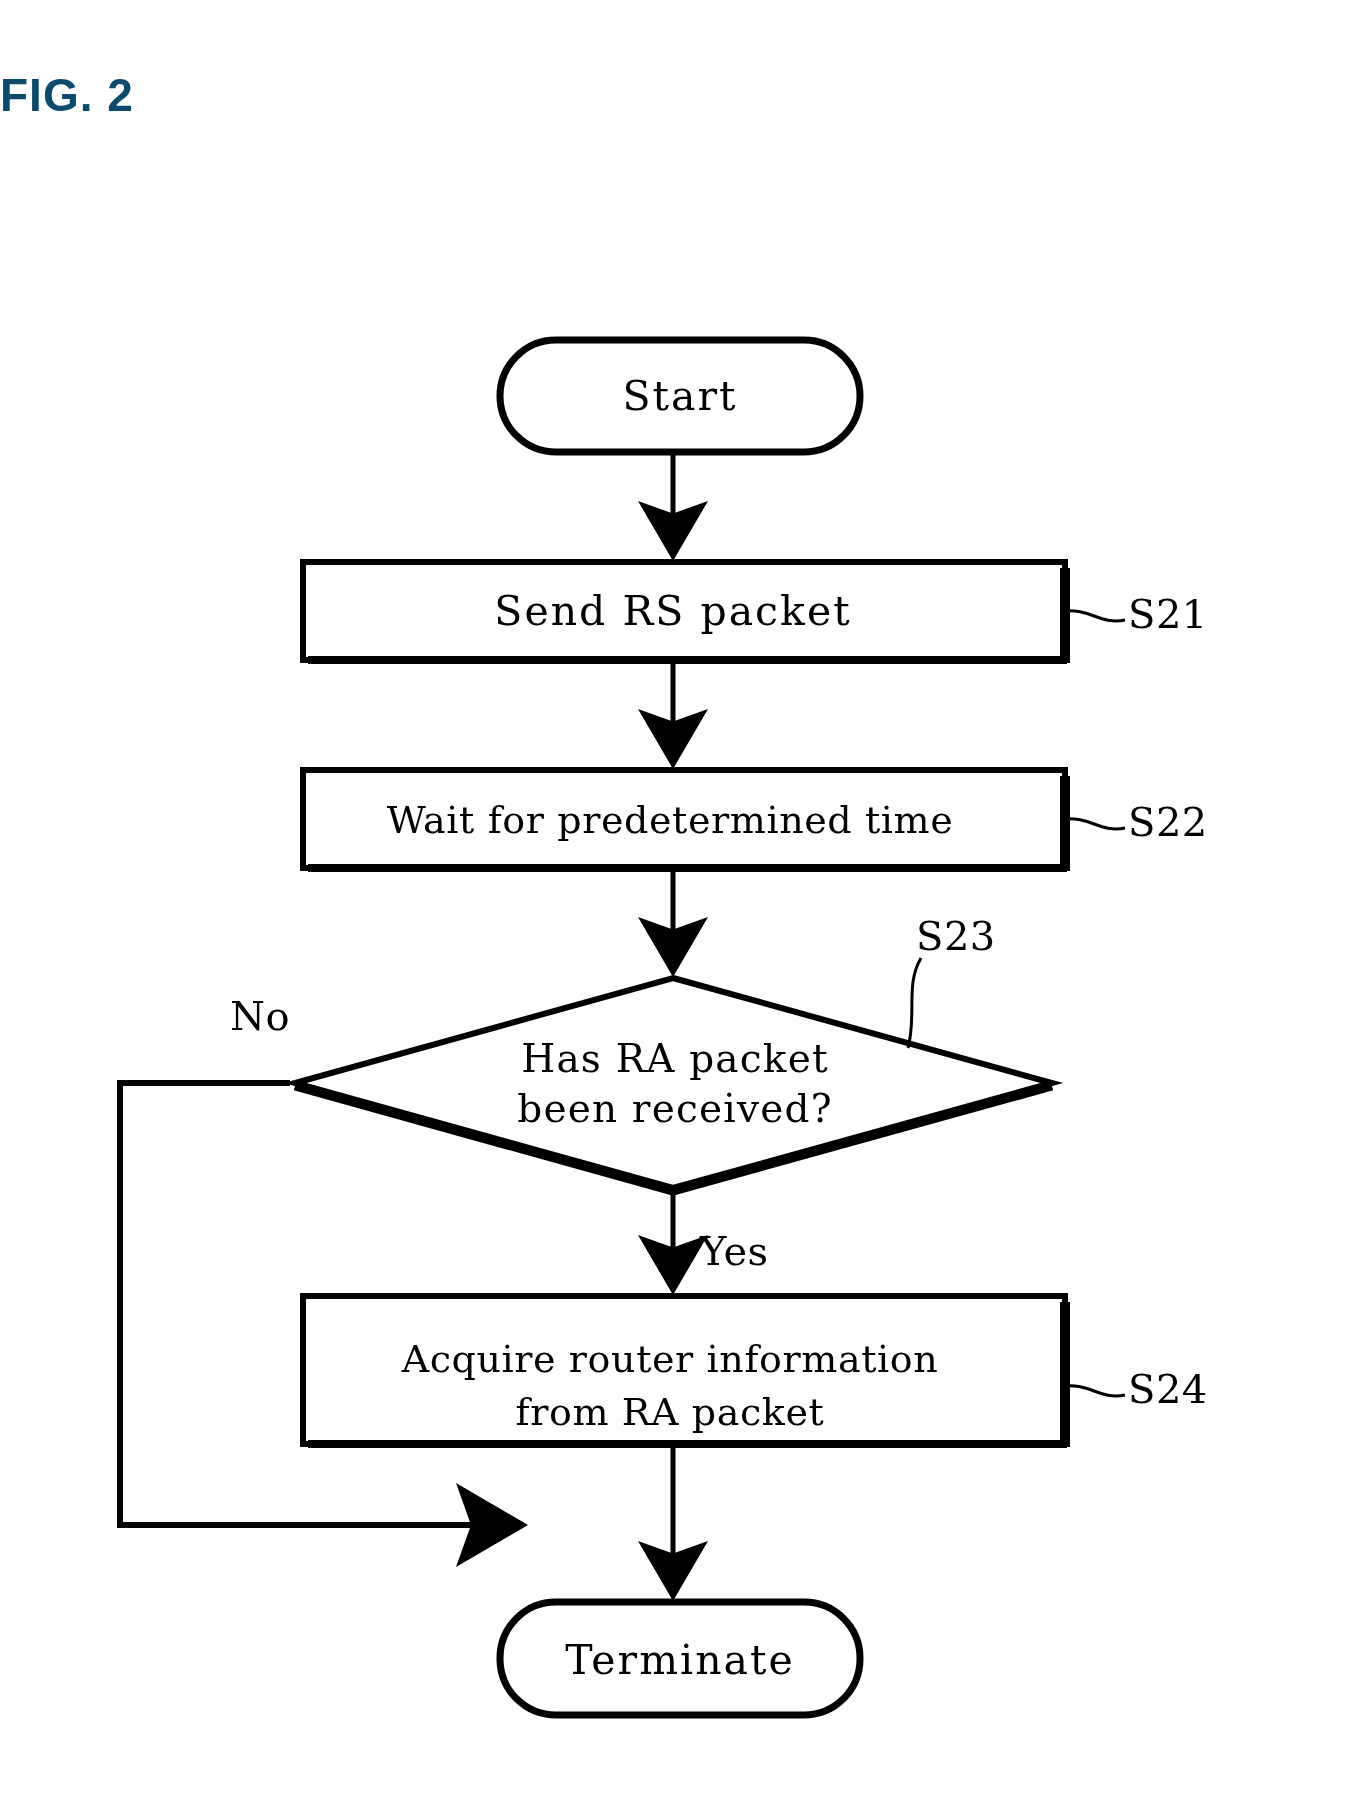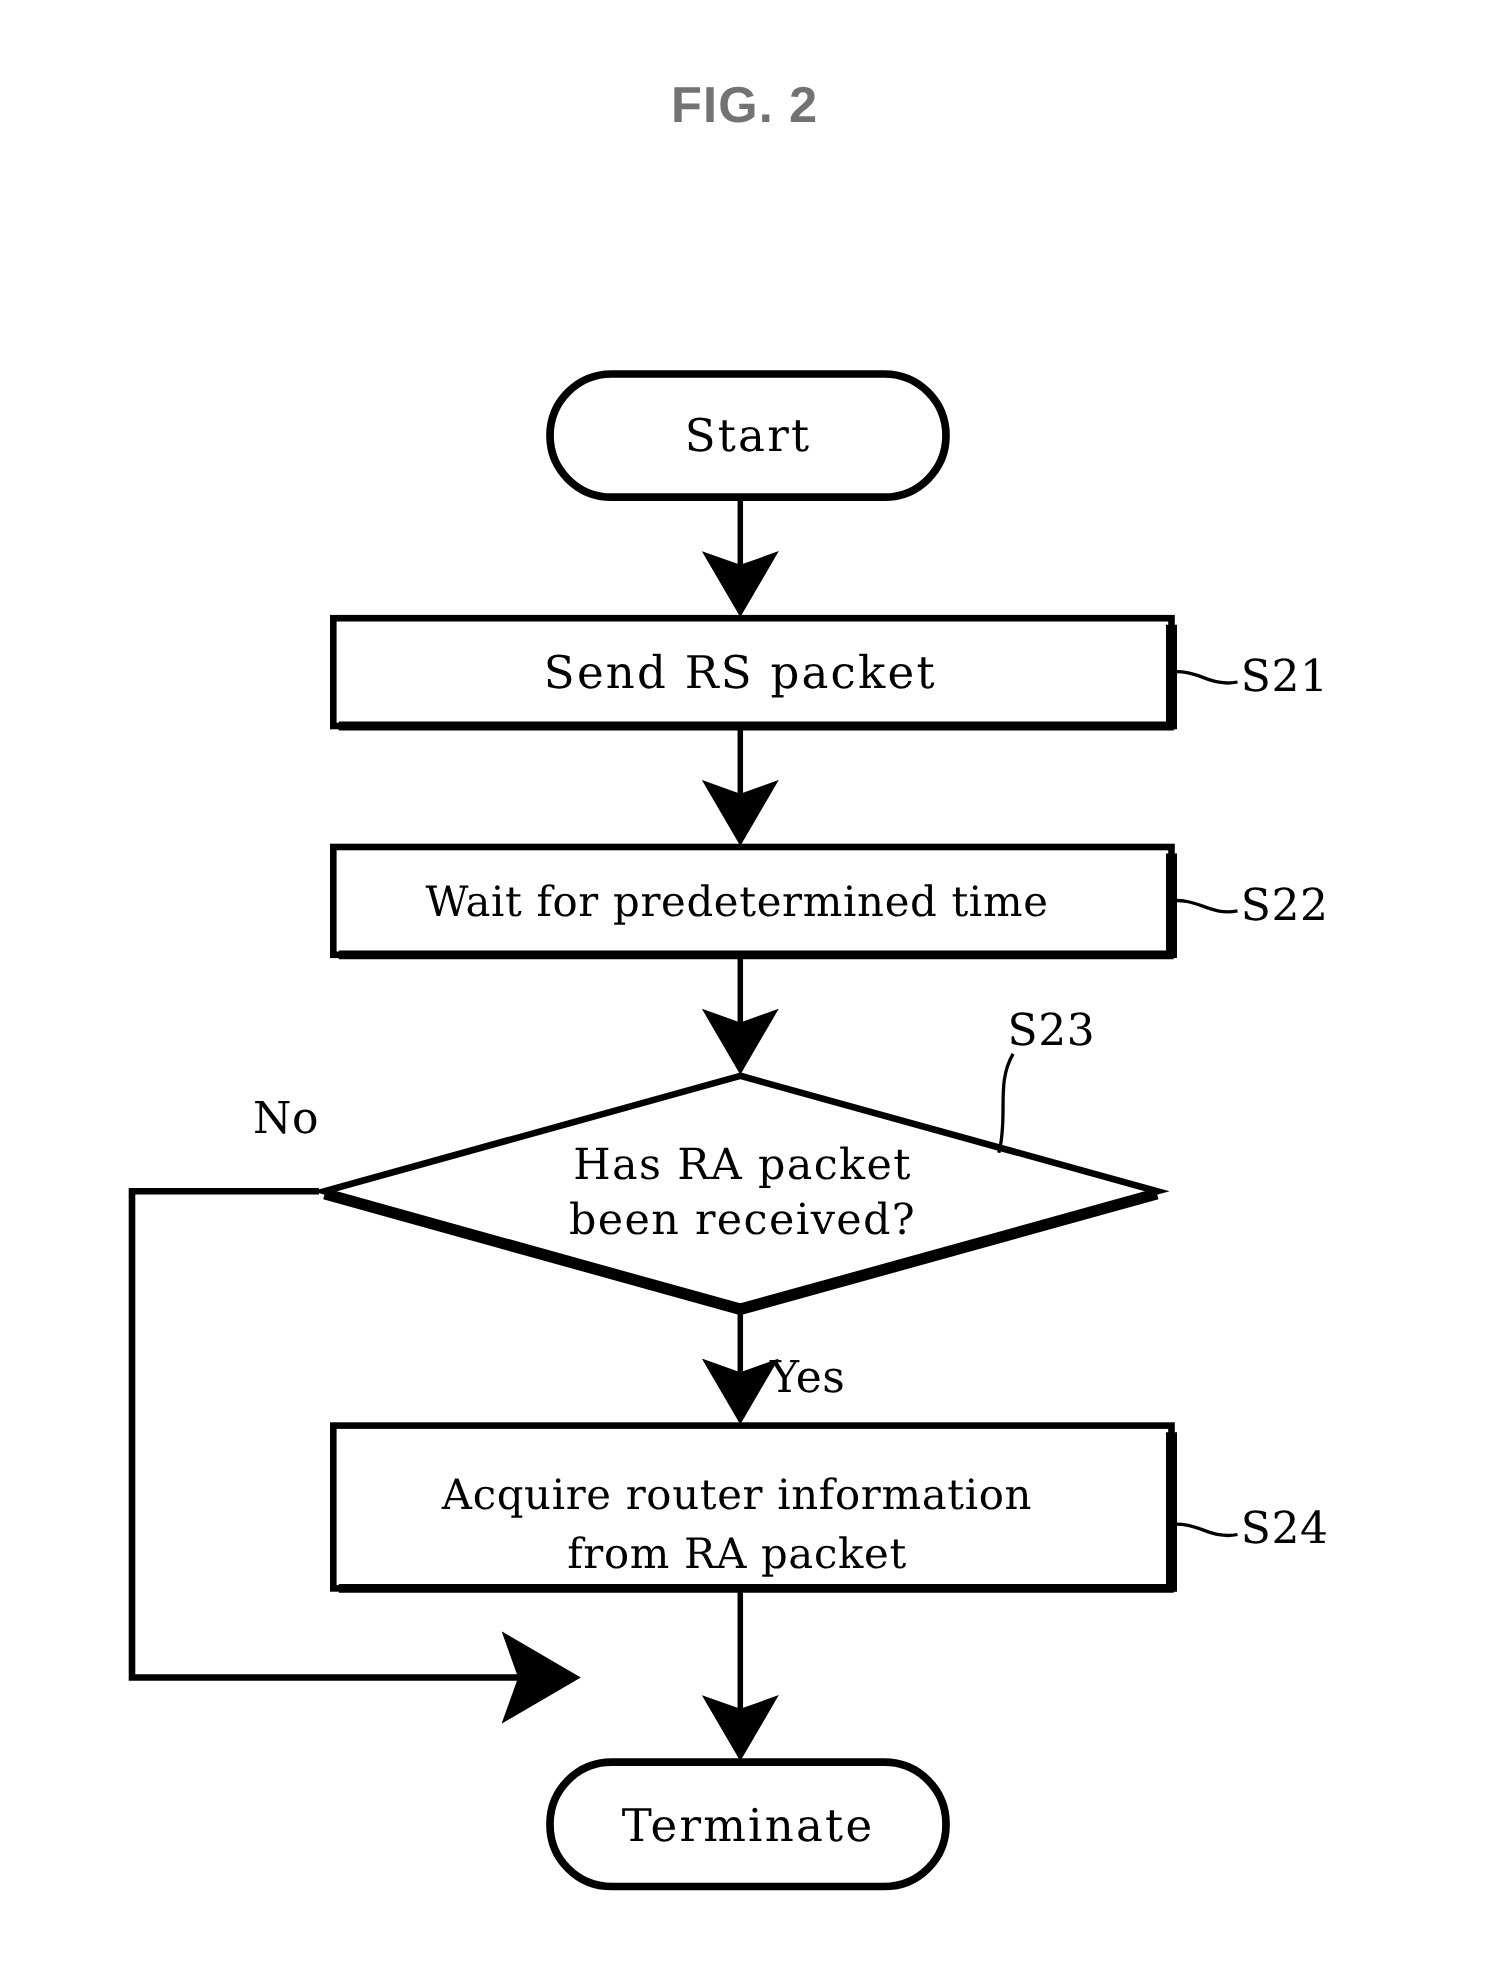--- a/index.html
+++ b/index.html
@@ -14,26 +14,25 @@
     background: #ffffff;
     overflow: hidden;
     font-family: "Liberation Serif", "DejaVu Serif", serif;
     color: #000000;
   }
   #fig-title {
     position: absolute;
     left: 0;
     top: 68px;
     width: 1354px;
-    text-align: center;
     font-family: "Liberation Sans", "DejaVu Sans", sans-serif;
     font-size: 46px;
     font-weight: 600;
     letter-spacing: 1px;
-    color: #737373;
+    color: #0c4a6e;
   }
   svg#flow {
     position: absolute;
     left: 0;
     top: 0;
   }
   .node-text {
     font-family: "DejaVu Serif", "Liberation Serif", serif;
     font-size: 41px;
     fill: #000000;

